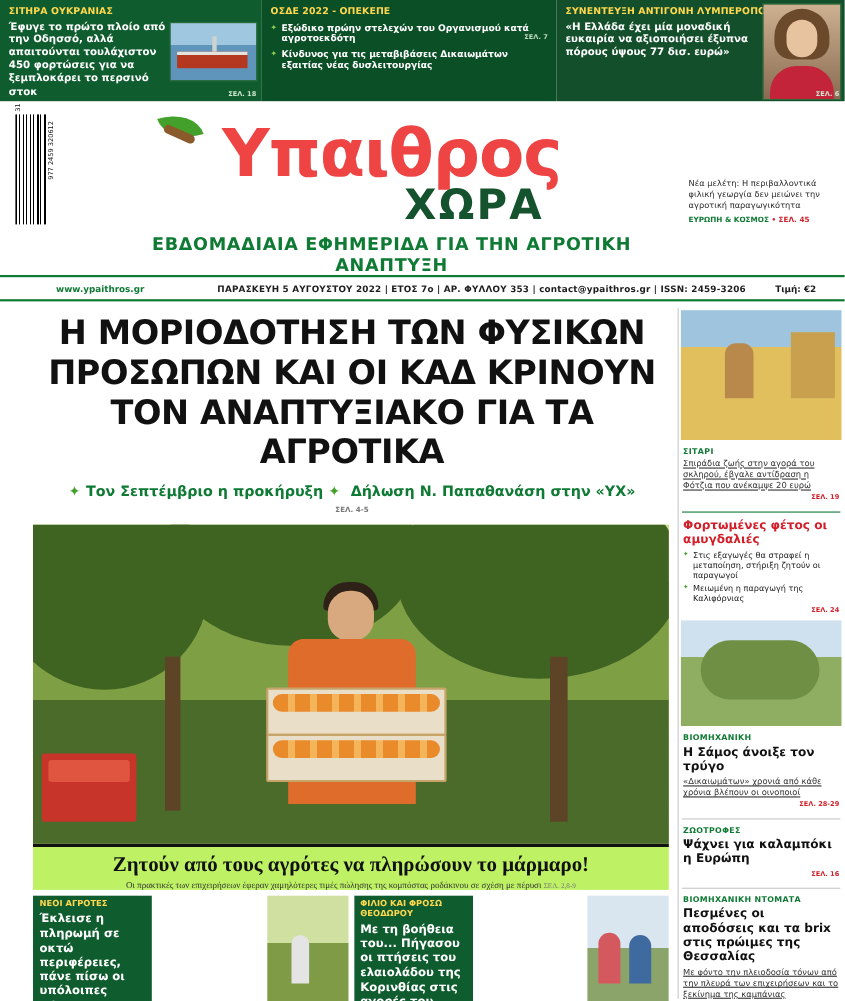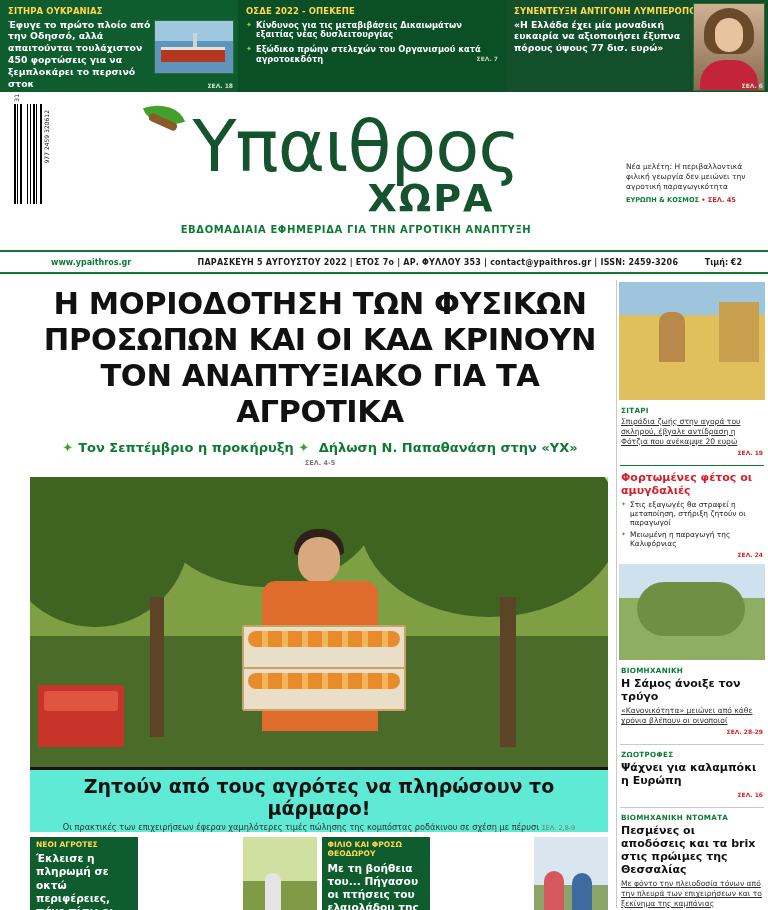--- a/index.html
+++ b/index.html
@@ -70,37 +70,37 @@
     font-size:6px;color:#111;writing-mode:vertical-rl;transform:rotate(180deg);
     position:absolute;left:-1px;top:-10px;
   }
   .barcode .botnum{
     font-size:6px;color:#111;writing-mode:vertical-rl;transform:rotate(180deg);
     position:absolute;left:29px;top:6px;
   }
   .logo-wrap{position:absolute;left:96px;top:18px;width:520px;text-align:center;}
   .logo{
     font-family:"DejaVu Sans","Liberation Sans",sans-serif;
-    font-size:72px;font-weight:normal;color:#14532d;line-height:1;
+    font-size:60px;font-weight:bold;color:#ef4444;line-height:1;
     letter-spacing:-1px;
   }
   .leaf{
     position:absolute;left:50px;top:-8px;width:36px;height:26px;
     background:#43a12b;border-radius:0 100% 0 100%;transform:rotate(-18deg);
   }
   .leaf2{
     position:absolute;left:52px;top:8px;width:30px;height:8px;
     background:#8a5a2b;border-radius:4px;transform:rotate(24deg);
   }
   .chora{
     font-size:38px;font-weight:bold;color:#14532d;letter-spacing:2px;
     margin-top:-6px;margin-left:150px;
   }
   .slogan{
-    margin-top:4px;font-size:10px;font-weight:bold;color:#0e7a34;letter-spacing:.6px;
+    margin-top:4px;font-size:16px;font-weight:bold;color:#0e7a34;letter-spacing:.6px;
   }
   .mast-right{position:absolute;right:10px;top:70px;width:132px;}
   .mast-right p{margin:0;font-size:7.5px;line-height:1.35;color:#2a2a2a;}
   .mast-right .kicker{margin-top:4px;font-size:6.6px;font-weight:bold;color:#0e7a34;}
   .mast-right .kicker .pg{color:#d11f2a;}
 
   
   .infobar{
     position:relative;height:20px;border-top:2px solid #0e7a34;border-bottom:2px solid #0e7a34;
     display:flex;align-items:center;font-size:8px;color:#1d1d1d;font-weight:bold;padding-left:15px;
@@ -136,21 +136,21 @@
   .farmer-body{position:absolute;left:232px;top:104px;width:116px;height:150px;background:#e06c2c;border-radius:14px 14px 0 0;}
   .crate{
     position:absolute;background:#e9dfc9;border:2px solid #c7a46a;border-radius:2px;
   }
   .crate .fruitrow{position:absolute;left:4px;right:4px;top:4px;height:16px;
     background:repeating-linear-gradient(90deg,#e98a2b 0 14px,#f3b45a 14px 20px);border-radius:8px;}
   .redbox{position:absolute;left:8px;top:208px;width:86px;height:62px;background:#c7352a;border-radius:3px;}
   .redbox:after{content:"";position:absolute;left:6px;top:6px;right:6px;height:20px;background:#e0553f;border-radius:3px;}
 
   .banner{
-    position:relative;margin-top:0;background:#5eead4;border-top:3px solid #111;width:578px;
+    position:relative;margin-top:0;background:#bef264;border-top:3px solid #111;width:578px;font-family:Liberation Serif, serif;
   }
   .banner h2{
     margin:6px 0 2px 0;font-size:19px;font-weight:bold;color:#111;text-align:center;line-height:1.15;
   }
   .banner p{margin:0 0 5px 0;font-size:8.2px;color:#333;text-align:center;}
   .banner p .pg{color:#777;font-size:6.5px;}
 
   .bottomrow{display:flex;gap:5px;margin-top:5px;width:578px;height:104px;}
   .bx{position:relative;flex:1;overflow:hidden;}
   .bx .bxhead{
@@ -205,22 +205,22 @@
     <div class="ts-cell ts1">
       <div class="ts-title">ΣΙΤΗΡΑ ΟΥΚΡΑΝΙΑΣ</div>
       <div class="ts-body">Έφυγε το πρώτο πλοίο από την Οδησσό, αλλά απαιτούνται τουλάχιστον 450 φορτώσεις για να ξεμπλοκάρει το περσινό στοκ</div>
       <div class="boat"></div>
       <div class="ts-pg">ΣΕΛ. 18</div>
     </div>
 
     <div class="ts-cell ts2">
       <div class="ts-title">ΟΣΔΕ 2022 - ΟΠΕΚΕΠΕ</div>
       <ul class="ts-bullets">
+        <li><span>Εξώδικο πρώην στελεχών του Οργανισμού κατά αγροτοεκδότη</span><span class="pg">ΣΕΛ. 7</span></li>
         <li><span>Κίνδυνος για τις μεταβιβάσεις Δικαιωμάτων εξαιτίας νέας δυσλειτουργίας</span></li>
-        <li><span>Εξώδικο πρώην στελεχών του Οργανισμού κατά αγροτοεκδότη</span><span class="pg">ΣΕΛ. 7</span></li>
       </ul>
     </div>
 
     <div class="ts-cell ts3">
       <div class="ts-title">ΣΥΝΕΝΤΕΥΞΗ ΑΝΤΙΓΟΝΗ ΛΥΜΠΕΡΟΠΟΥΛΟΥ</div>
       <div class="ts-body">«Η Ελλάδα έχει μία μοναδική ευκαιρία να αξιοποιήσει έξυπνα πόρους ύψους 77 δισ. ευρώ»</div>
       <div class="portrait">
         <div class="hair"></div>
           <div class="face"></div>
           <div class="body"></div>
@@ -343,21 +343,21 @@
             <li>Μειωμένη η παραγωγή της Καλιφόρνιας</li>
           </ul>
           <span class="pg">ΣΕΛ. 24</span>
         </div>
 
         <div class="rimg almond"></div>
 
         <div class="rsec">
           <div class="cat">ΒΙΟΜΗΧΑΝΙΚΗ</div>
           <h3>Η Σάμος άνοιξε τον τρύγο</h3>
-          <p>«Κανονικότητα» μειώνει από κάθε χρόνια βλέπουν οι οινοποιοί</p>
+          <p>«Δικαιωμάτων» χρονιά από κάθε χρόνια βλέπουν οι οινοποιοί</p>
           <span class="pg">ΣΕΛ. 28-29</span>
         </div>
         <div class="hr-grey"></div>
 
         <div class="rsec">
           <div class="cat">ΖΩΟΤΡΟΦΕΣ</div>
           <h3>Ψάχνει για καλαμπόκι η Ευρώπη</h3>
           <span class="pg">ΣΕΛ. 16</span>
         </div>
         <div class="hr-grey"></div>

